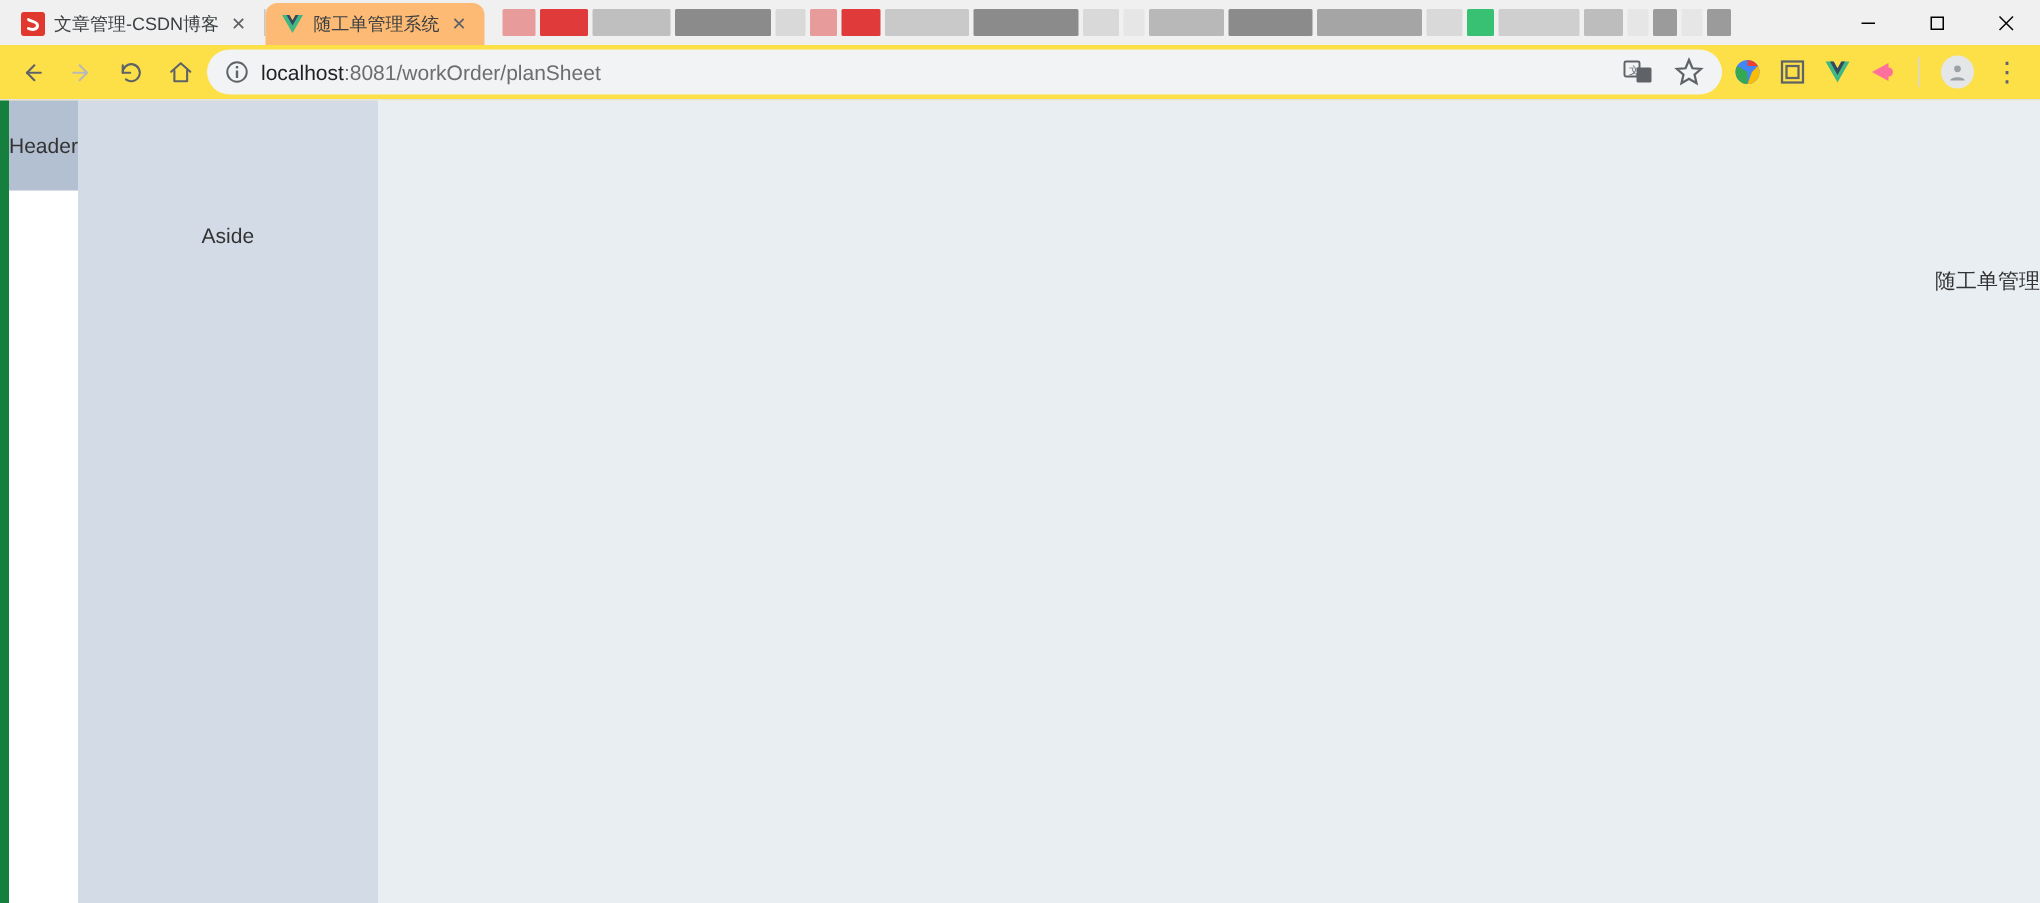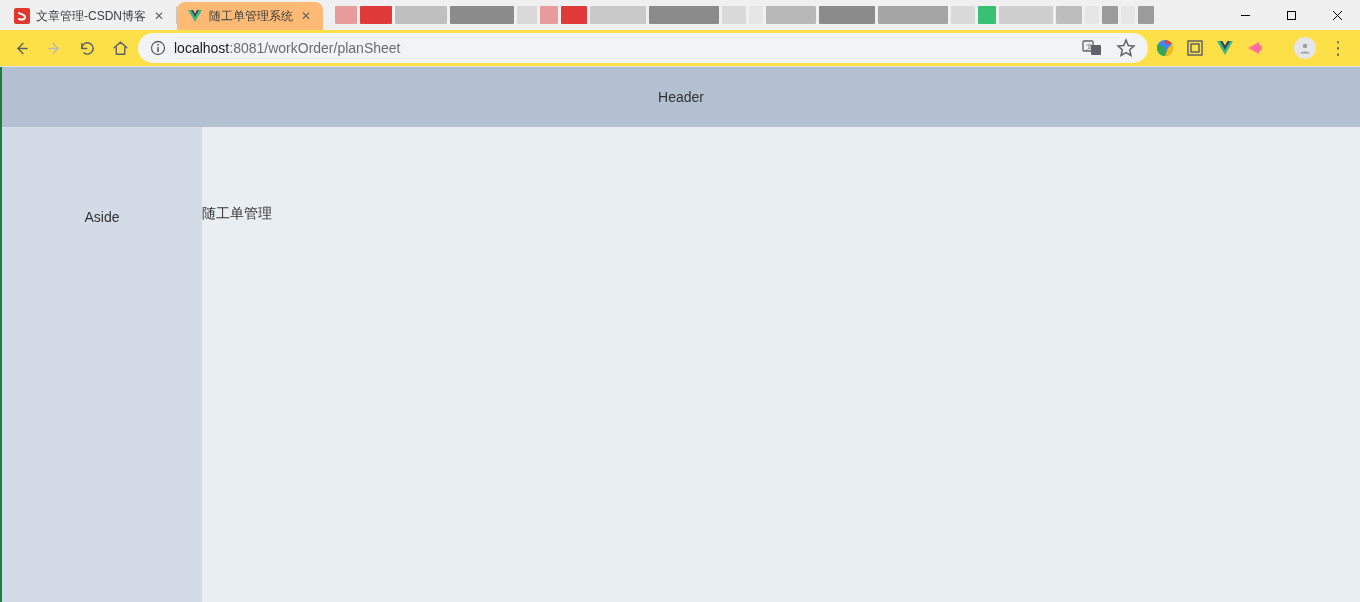--- a/index.html
+++ b/index.html
@@ -78,22 +78,21 @@
   .vsep { width:1px; height:20px; background:#d7d7d7; margin:0 4px;}
   .avatar-circle { width:22px; height:22px; border-radius:50%; background:#e5e6e7; display:flex; align-items:center; justify-content:center;}
   .avatar-circle svg{ width:14px; height:14px; fill:#9aa0a6;}
   .kebab { width:24px; display:flex; align-items:center; justify-content:center; color:#5f6368; font-size:18px;}
   
   .page {
     position:absolute;
     top:67px; 
     left:0; right:0; bottom:0;
     display:flex;
-    flex-direction:column;
-    border-left:2px solid #15803d;
+    border-left:6px solid #15803d;
   }
   .el-header {
     height:60px;
     background:#b3c0d1;
     color:#333;
     display:flex;
     align-items:center;
     justify-content:center;
     font-size:14px;
   }
@@ -107,22 +106,22 @@
     justify-content:center;
     padding-top:82px;
     font-size:14px;
   }
   .el-main {
     flex:1;
     background:#e9eef3;
     color:#333;
     display:flex;
     align-items:flex-start;
-    justify-content:flex-start;
-    padding-top:78px;
+    justify-content:flex-end;
+    padding-top:112px;
     font-size:14px;
   }
 </style>
 </head>
 <body>
 
 <div class="window-strip">
   <div class="tabs-area">
 
     <div class="tab inactive">

